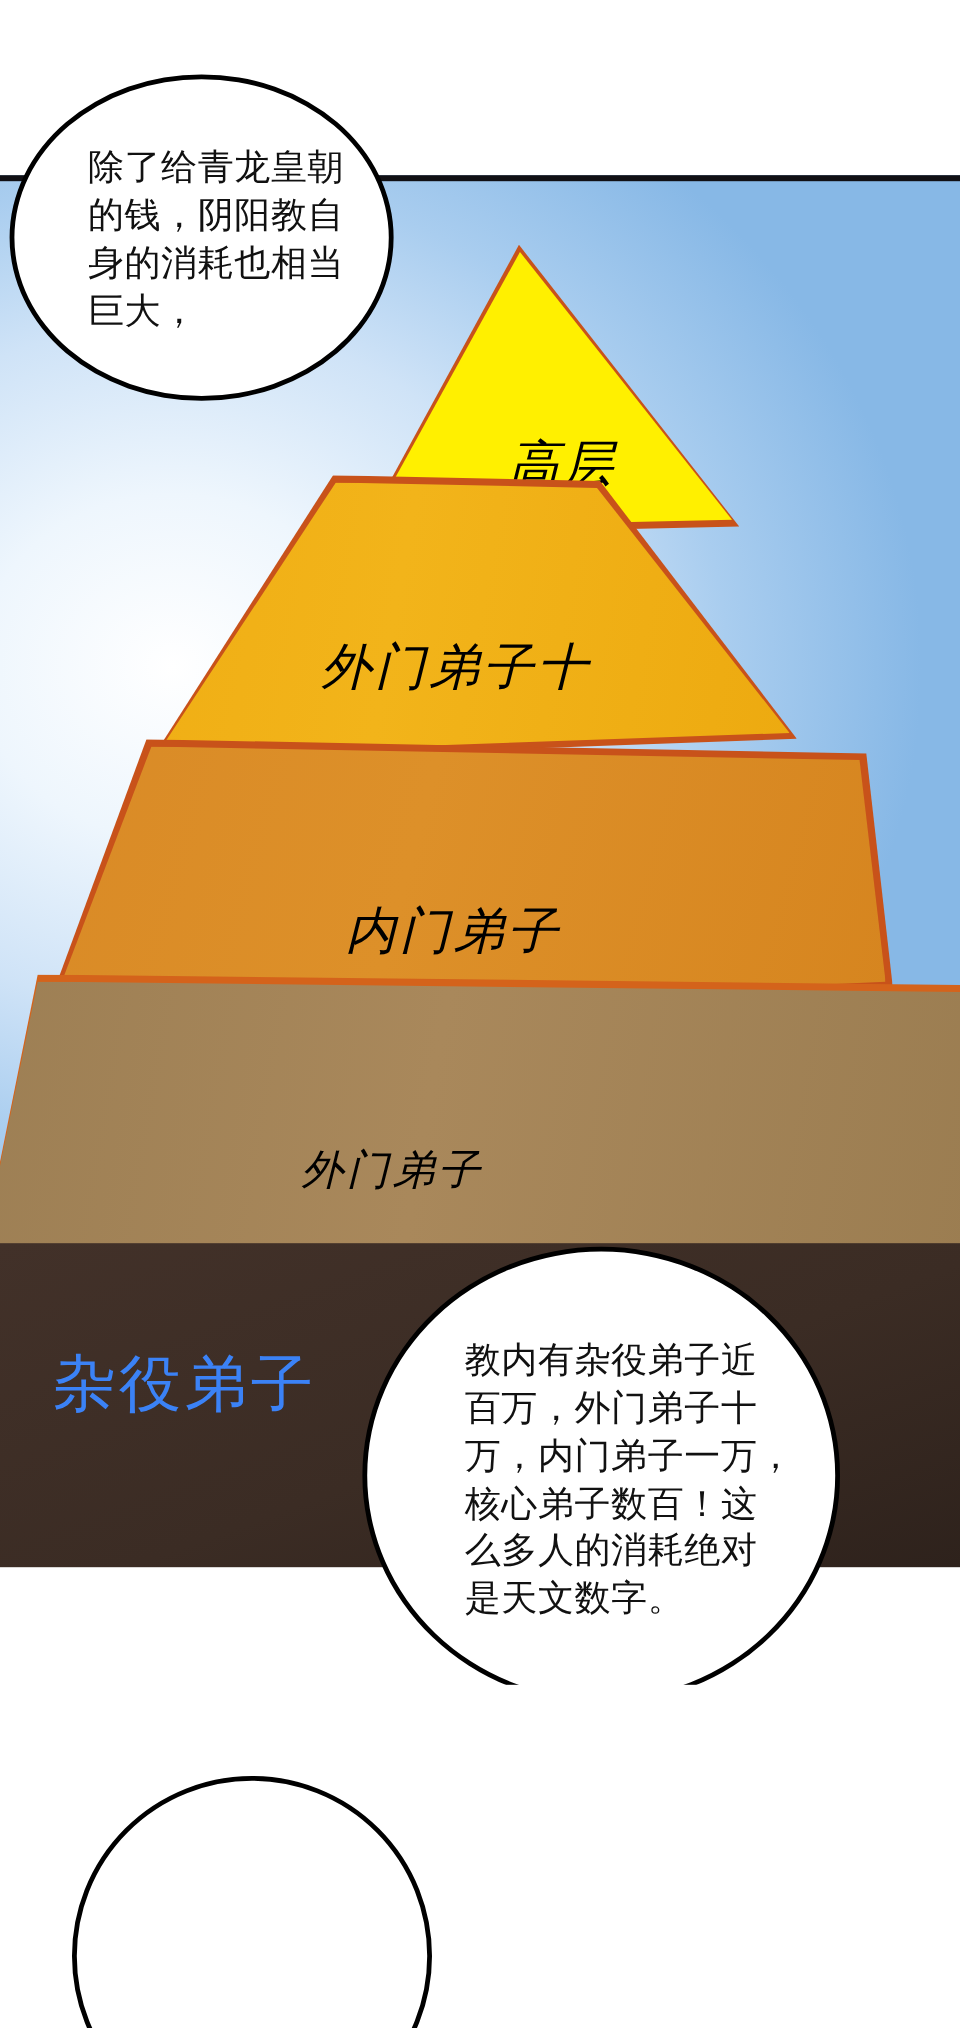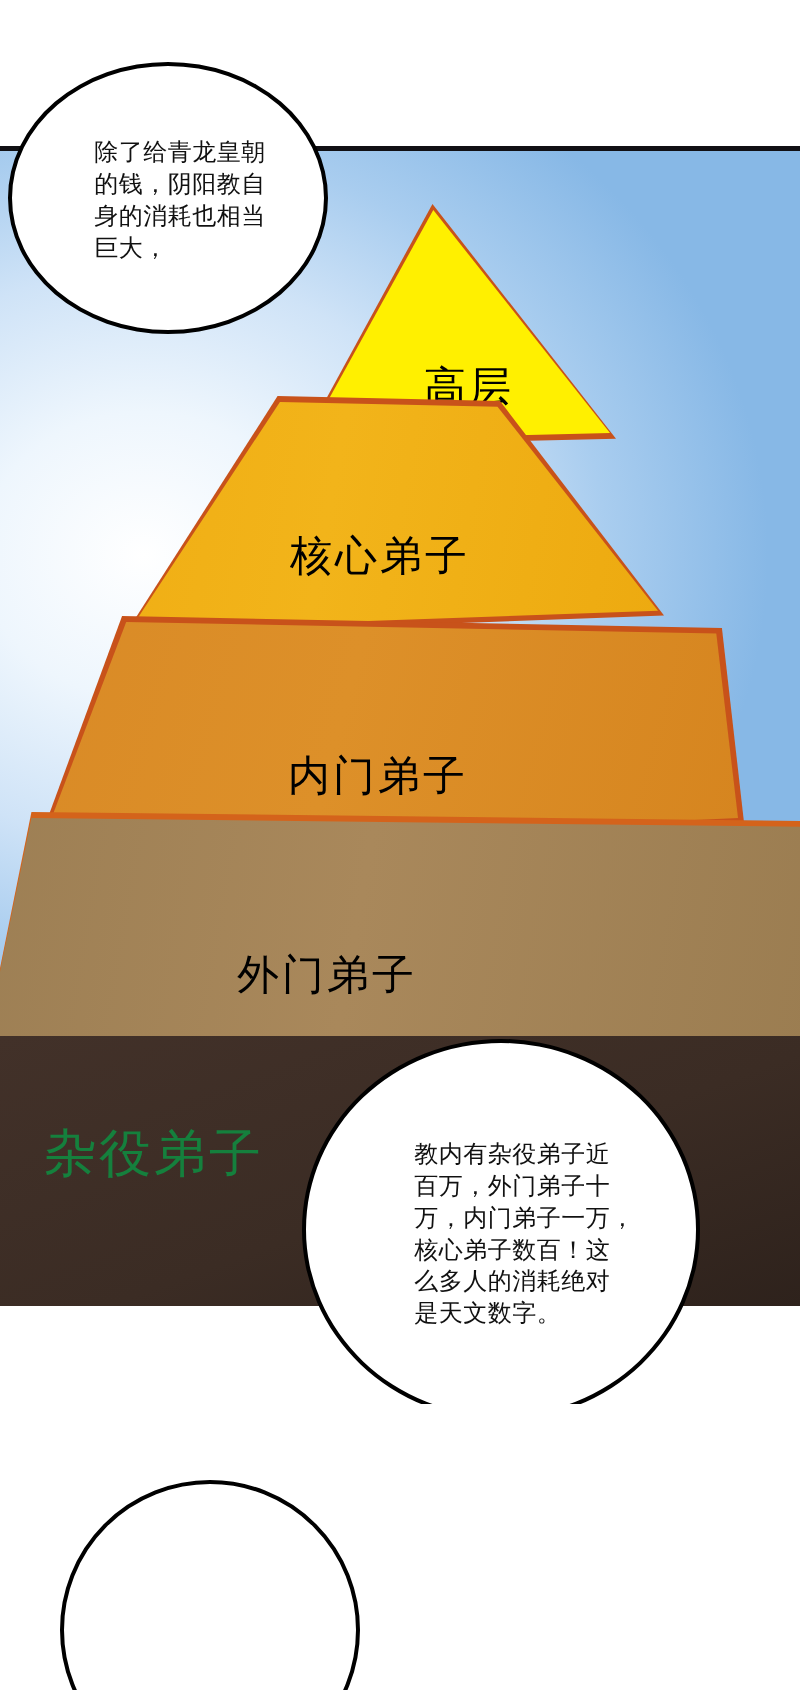--- a/index.html
+++ b/index.html
@@ -34,21 +34,21 @@
 
   
   .tier{
     position:absolute;
     display:flex;
     align-items:center;
     justify-content:center;
     color:#000000;
     white-space:nowrap;
   }
-  .tier span{ position:relative; }
+  .tier span{ position:relative;font-style:italic; }
 
   
   #tier-1{
     left:300px; top:210px;
     width:310px; height:230px;
     background:#fff000;
     clip-path:polygon(43% 0%, 100% 97%, 2% 100%);
     -webkit-clip-path:polygon(43% 0%, 100% 97%, 2% 100%);
   }
   #tier-1-edge{
@@ -106,53 +106,53 @@
     clip-path:polygon(5.5% 0%, 100% 4%, 100% 100%, 0% 100%);
     -webkit-clip-path:polygon(5.5% 0%, 100% 4%, 100% 100%, 0% 100%);
   }
   #tier-4{
     left:-14px; top:818px;
     width:826px; height:222px;
     background:linear-gradient(100deg,#9d7f54 0%, #a9885b 45%, #9b7d51 100%);
     clip-path:polygon(5.5% 0%, 100% 4%, 100% 100%, 0% 100%);
     -webkit-clip-path:polygon(5.5% 0%, 100% 4%, 100% 100%, 0% 100%);
   }
-  #tier-4 span{ font-size:42px; letter-spacing:3px; transform:translate(-72px,46px); }
+  #tier-4 span{ font-size:35px; letter-spacing:3px; transform:translate(-72px,46px); }
 
   
   #tier-5{
     position:absolute;
     left:0; top:1036px;
     width:800px; height:270px;
     background:linear-gradient(160deg,#423129 0%, #3b2c24 55%, #2e221c 100%);
   }
   #tier-5-label{
     position:absolute;
     left:44px; top:1119px;
     font-size:52px;
     letter-spacing:3px;
-    color:#15803d;
+    color:#3b82f6;
     white-space:nowrap;
   }
 
   
   .bubble{
     position:absolute;
     background:#ffffff;
     border:4px solid #000000;
     border-radius:50%;
     box-sizing:border-box;
     display:flex;
     align-items:center;
     justify-content:center;
   }
   .bubble p{
     margin:0;
     color:#111111;
-    font-size:24px;
+    font-size:30px;
     line-height:1.33;
     letter-spacing:0.5px;
     white-space:pre-line;
   }
 
   #bubble-1{
     left:8px; top:62px;
     width:320px; height:272px;
   }
   #bubble-1 p{ transform:translate(12px,2px); }
@@ -188,21 +188,21 @@
   <div id="panel"></div>
   <div id="panel-top-border"></div>
 
   <div id="tier-1-edge"></div>
   <div id="tier-1" class="tier">
     <span>高层</span>
   </div>
 
   <div id="tier-2-edge"></div>
   <div id="tier-2" class="tier">
-    <span>核心弟子</span>
+    <span>外门弟子十</span>
   </div>
 
   <div id="tier-3-edge"></div>
   <div id="tier-3" class="tier">
     <span>内门弟子</span>
   </div>
 
   <div id="tier-4-edge"></div>
   <div id="tier-4" class="tier">
     <span>外门弟子</span>

